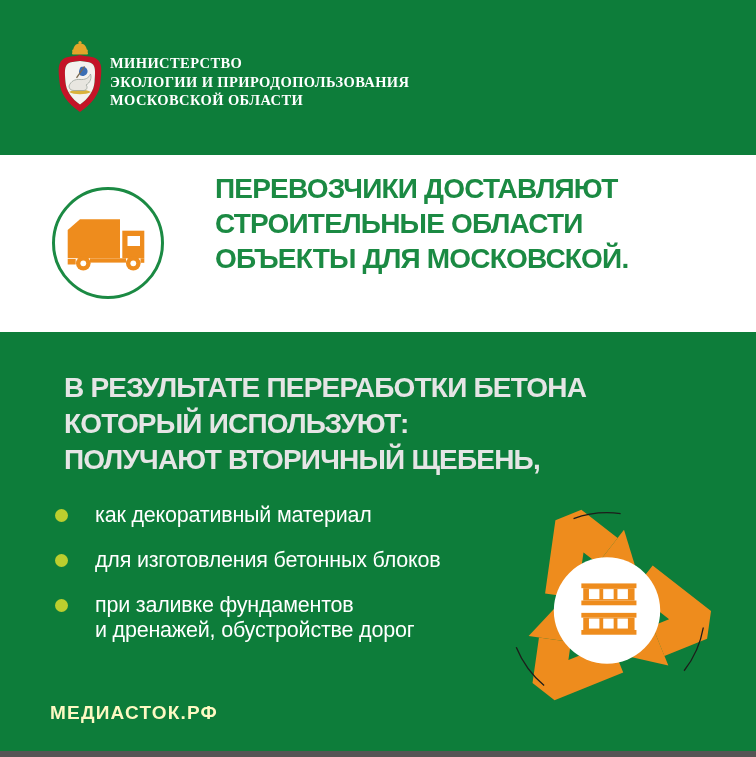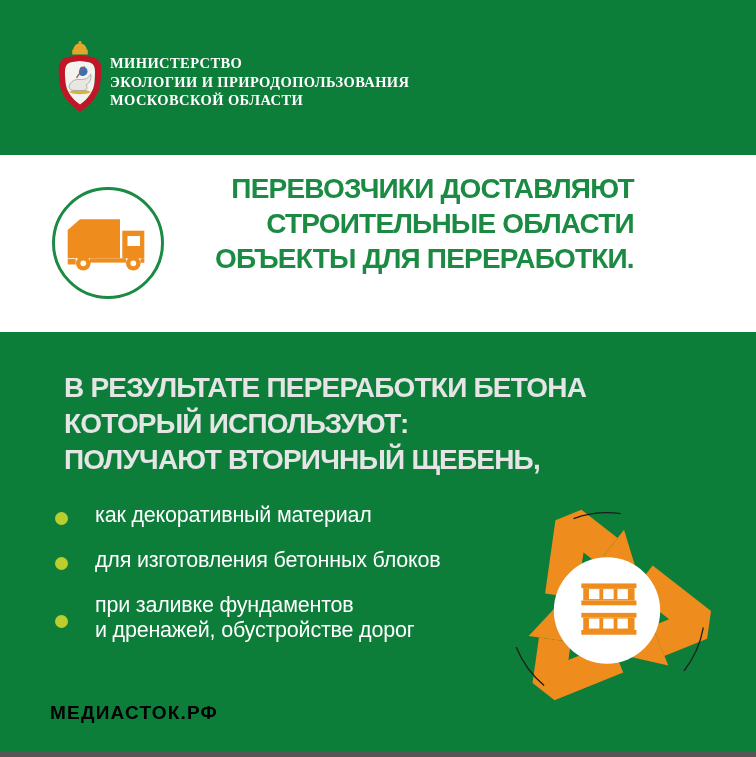--- a/index.html
+++ b/index.html
@@ -19,42 +19,42 @@
   .band{position:absolute;left:0;top:155px;width:756px;height:177px;background:#ffffff;}
   .truck-circle{
     position:absolute;left:52px;top:187px;width:112px;height:112px;
     border-radius:50%;background:#fff;border:3px solid var(--green-text,#1b8a43);
     box-sizing:border-box;
   }
   .truck-svg{position:absolute;left:65px;top:210px;}
   .band-title{
     position:absolute;left:215px;top:171px;
     color:var(--green-text,#1b8a43);font-weight:700;
-    font-size:28px;line-height:35px;letter-spacing:-0.8px;text-align:right;
+    font-size:28px;line-height:35px;letter-spacing:-0.8px;
   }
   
   .body-title{
     position:absolute;left:64px;top:370px;
     color:#e5e5e5;font-weight:700;
     font-size:28px;line-height:36px;letter-spacing:-0.8px;
   }
   .bullets{position:absolute;left:55px;top:503px;list-style:none;margin:0;padding:0;}
-  .bullets li{display:flex;align-items:center;margin-bottom:20px;}
+  .bullets li{display:flex;align-items:flex-start;margin-bottom:20px;}
   .dot{
     flex:0 0 auto;width:13px;height:13px;border-radius:50%;
     background:var(--bullet-green,#bcce2e);margin-top:6px;
   }
   .bullet-text{
     color:#fff;font-size:21.5px;line-height:25px;letter-spacing:-0.2px;
     padding-left:27px;white-space:pre-line;
   }
   .recycle-svg{position:absolute;left:493px;top:487px;}
   .brand{
     position:absolute;left:50px;top:702px;
-    color:#000000;font-weight:700;font-size:19px;letter-spacing:1.2px;
+    color:#fef9c3;font-weight:700;font-size:19px;letter-spacing:1.2px;
   }
 </style>
 </head>
 <body>
 
 <div class="poster" style="--green-bg: #0d7d3a; --green-text: #1b8a43; --bullet-green: #bcce2e;">
 
   <svg class="coa" viewBox="0 0 52 76">
 
     <g fill="#e2a62a">
@@ -98,21 +98,21 @@
     <rect x="62.5" y="26" width="12.5" height="10" fill="#ffffff"></rect>
     <circle cx="18.3" cy="53.3" r="7.3" fill="#ee8c1d"></circle>
     <circle cx="18.3" cy="53.3" r="2.9" fill="#ffffff"></circle>
     <circle cx="68.3" cy="53.3" r="7.3" fill="#ee8c1d"></circle>
     <circle cx="68.3" cy="53.3" r="2.9" fill="#ffffff"></circle>
   </svg>
 
   <div class="band-title">
     <div>ПЕРЕВОЗЧИКИ ДОСТАВЛЯЮТ</div>
     <div>СТРОИТЕЛЬНЫЕ ОБЛАСТИ</div>
-    <div>ОБЪЕКТЫ ДЛЯ ПЕРЕРАБОТКИ.</div>
+    <div>ОБЪЕКТЫ ДЛЯ МОСКОВСКОЙ.</div>
   </div>
 
   <div class="body-title">
     <div>В РЕЗУЛЬТАТЕ ПЕРЕРАБОТКИ БЕТОНА</div>
     <div>КОТОРЫЙ ИСПОЛЬЗУЮТ:</div>
     <div>ПОЛУЧАЮТ ВТОРИЧНЫЙ ЩЕБЕНЬ,</div>
   </div>
 
   <ul class="bullets">
     <li>

